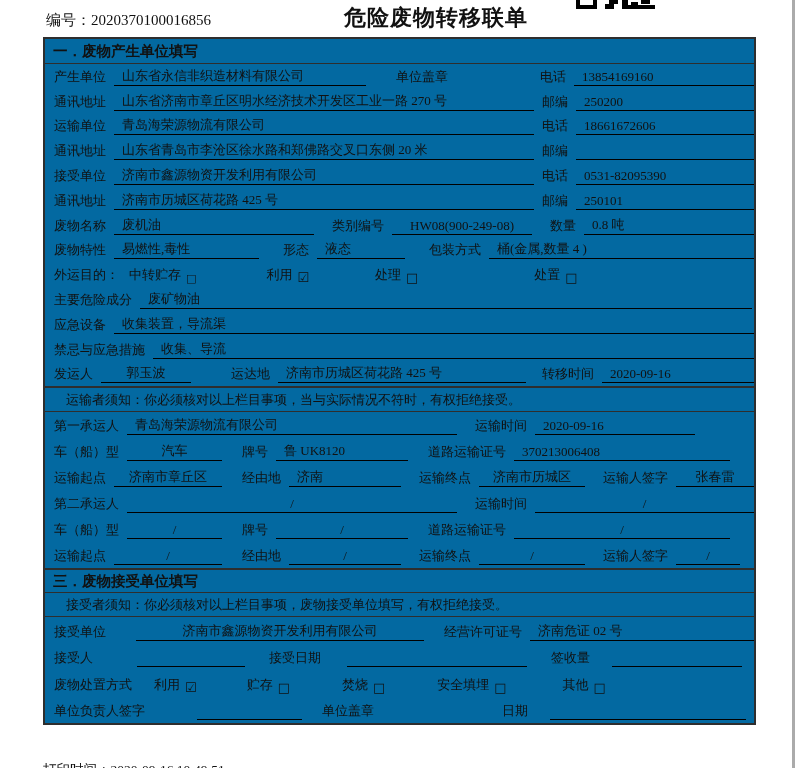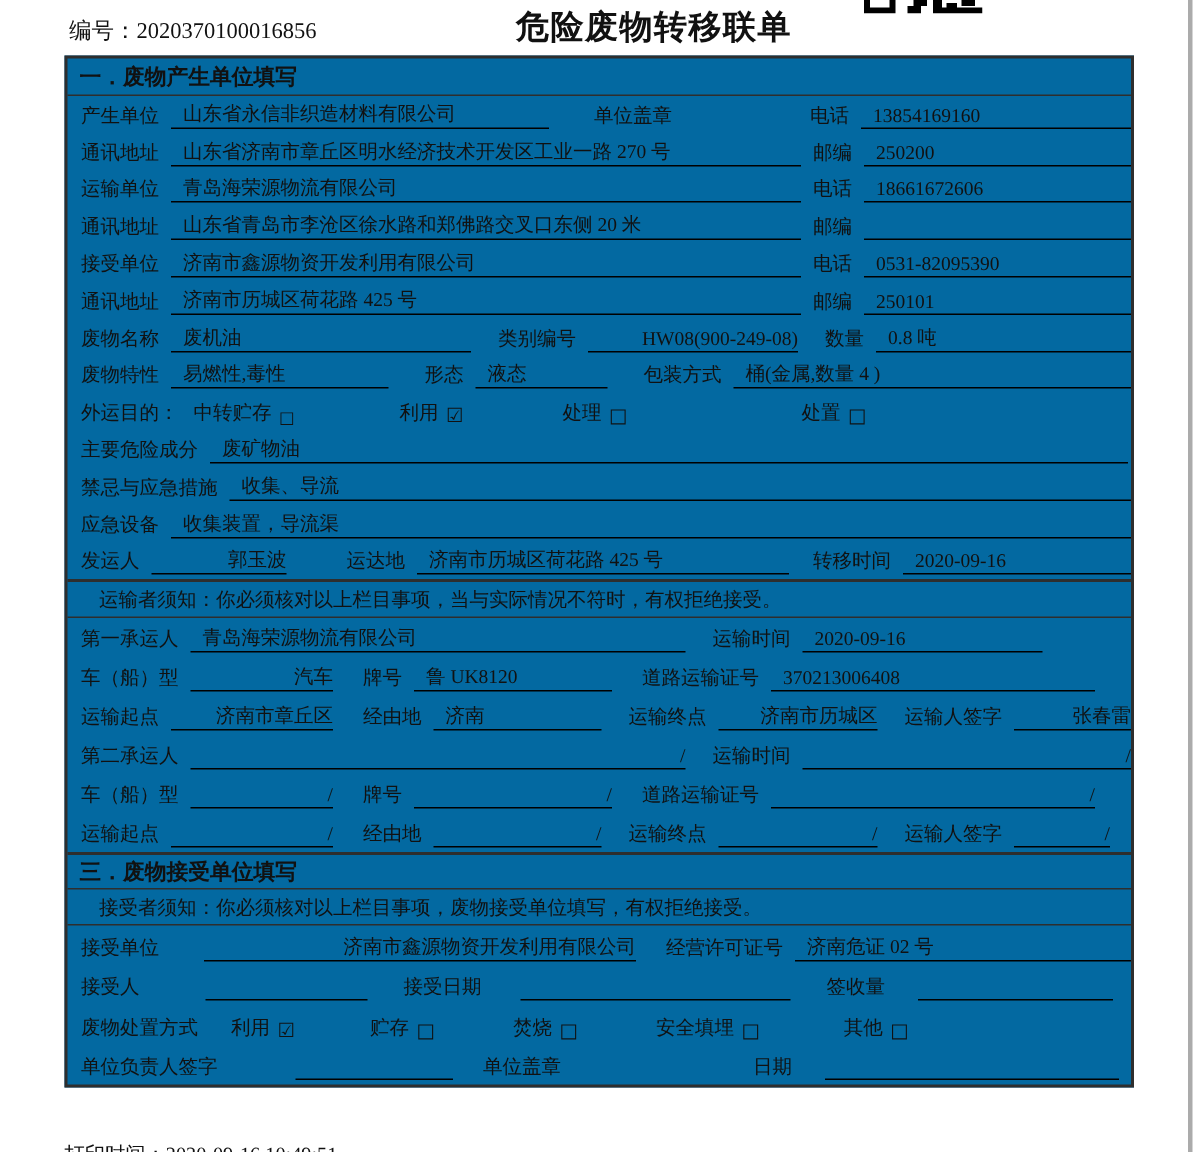--- a/index.html
+++ b/index.html
@@ -36,21 +36,21 @@
     padding:0 0 3px 9px;column-gap:8px;
   }
   .s1 .row{height:24.8px;}
   .s2 .row{height:26px;}
   .s3 .row{height:26.5px;}
   .lbl{white-space:nowrap;}
   .u{
     display:inline-block;border-bottom:1px solid #000;box-sizing:border-box;
     white-space:nowrap;padding:0 2px 0 8px;min-height:1px;
   }
-  .ctr{text-align:right;padding:0;}
+  .ctr{text-align:center;padding:0;}
   .fill{flex:1 1 auto;}
   .grp{display:flex;align-items:flex-end;white-space:nowrap;column-gap:5px;}
   .box{font-family:"DejaVu Sans","Liberation Sans",sans-serif;font-size:13px;line-height:1;}
   .print{position:absolute;left:43px;top:749px;font-size:13.5px;white-space:nowrap;margin-top:12px;}
 </style>
 </head>
 <body>
 
 <div>
 
@@ -156,27 +156,27 @@
           <span class="box">□</span>
         </span>
       </div>
 
       <div class="row">
         <span class="lbl">主要危险成分</span>
         <span class="u fill" style="margin-right:2px">废矿物油</span>
       </div>
 
       <div class="row">
+        <span class="lbl">应急设备</span>
+        <span class="u fill">收集装置，导流渠</span>
+      </div>
+
+      <div class="row">
         <span class="lbl">禁忌与应急措施</span>
         <span class="u fill">收集、导流</span>
-      </div>
-
-      <div class="row">
-        <span class="lbl">应急设备</span>
-        <span class="u fill">收集装置，导流渠</span>
       </div>
 
       <div class="row">
         <span class="lbl">发运人</span>
         <span class="u ctr" style="width:90px">郭玉波</span>
         <span class="lbl" style="margin-left:32px">运达地</span>
         <span class="u" style="width:248px">济南市历城区荷花路 425 号</span>
         <span class="lbl" style="margin-left:8px">转移时间</span>
         <span class="u fill">2020-09-16</span>
       </div>

